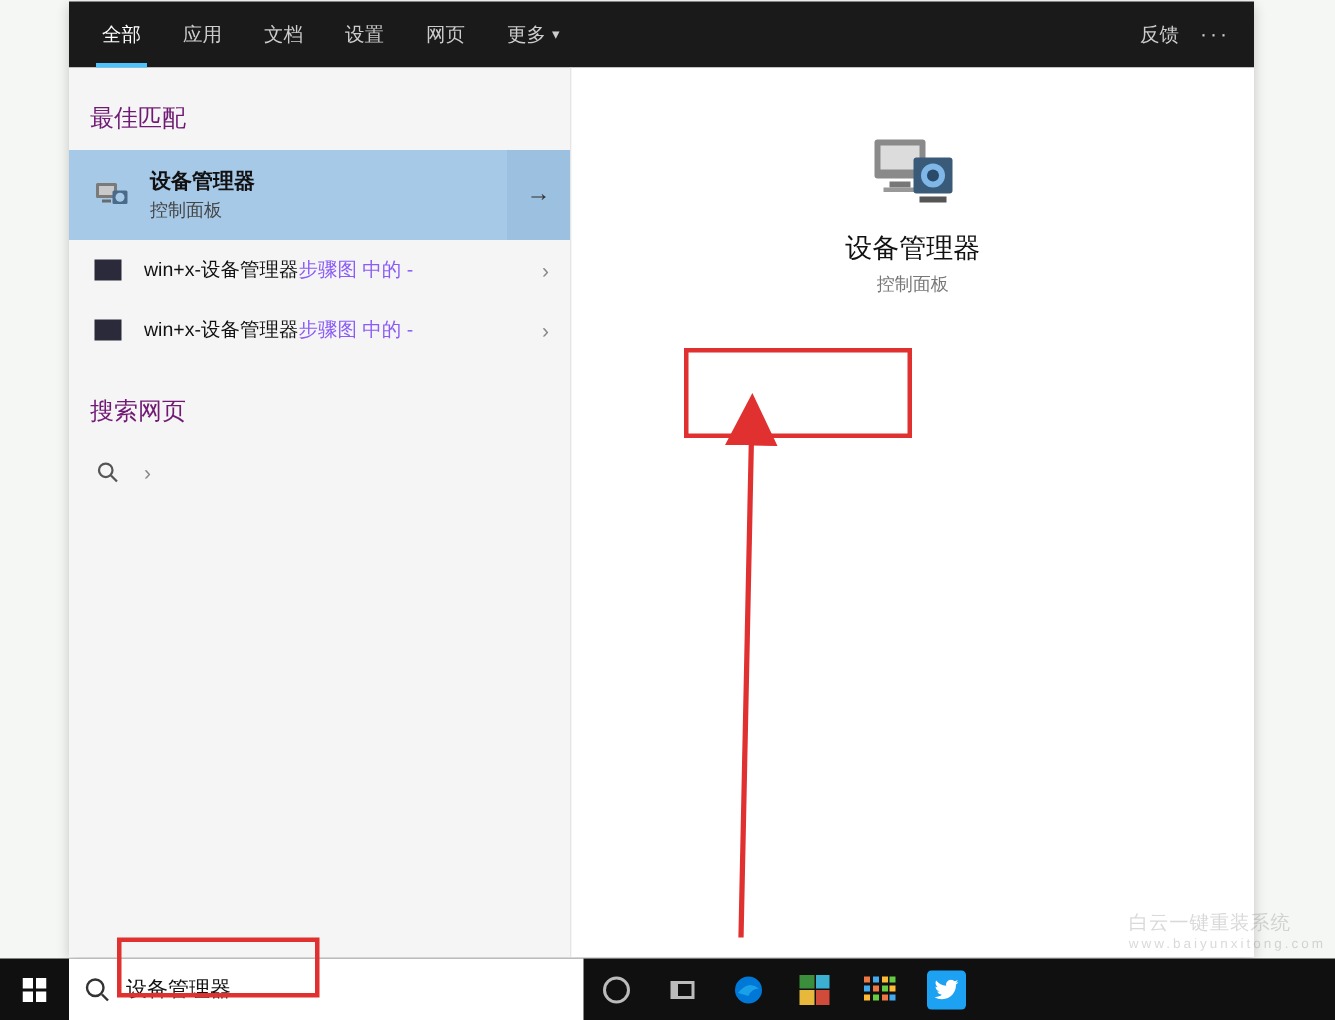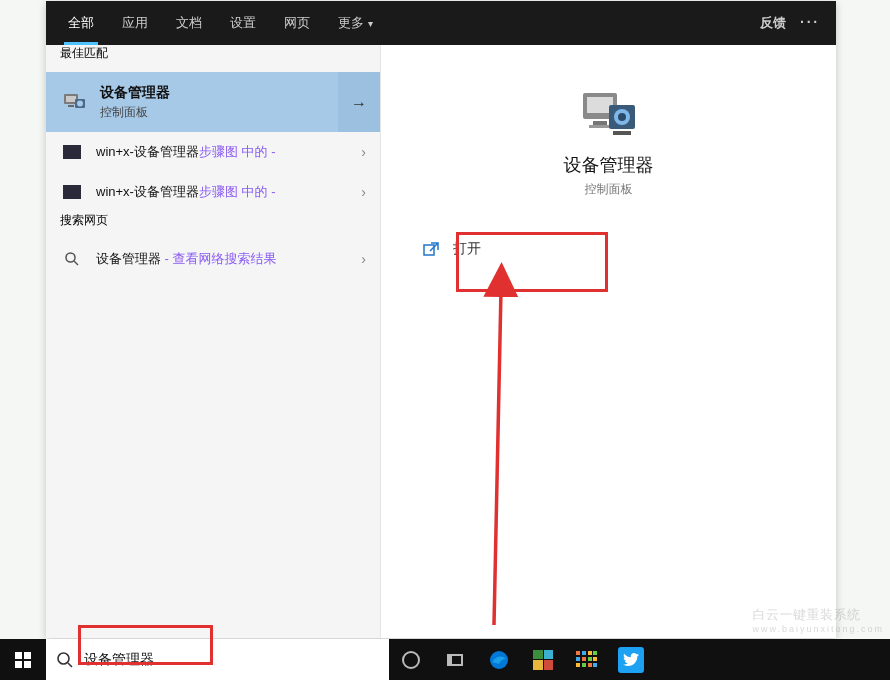--- a/index.html
+++ b/index.html
@@ -53,40 +53,39 @@
     .tab .chev {
       margin-left: 4px;
       font-size: 10px;
     }
     .tabs-spacer { flex: 1; }
     .tabs-right {
       display: flex;
       align-items: flex-start;
       gap: 14px;
       padding-right: 8px;
-      font-weight: bold;
     }
     .dots {
       letter-spacing: 2px;
       font-size: 14px;
       cursor: pointer;
     }
     .panel-body {
       display: flex;
       height: calc(100% - 44px);
     }
     .left-col {
       width: 335px;
       background: #f5f5f5;
       border-right: 1px solid #e5e5e5;
     }
     .section-header {
-      padding: 0 14px 10px;
-      font-size: 12px;
-      color: #000000;
+      padding: 24px 14px 10px;
+      font-size: 16px;
+      color: #701a75;
     }
     .best-match {
       height: 60px;
       display: flex;
       align-items: center;
       background: #a7c9e8;
       cursor: pointer;
     }
     .best-match .icon-cell {
       width: 28px;
@@ -396,46 +395,38 @@
 
       <div class="section-header">搜索网页</div>
 
       <div class="list-item">
         <div class="li-icon">
           <svg class="search-glyph" viewBox="0 0 16 16">
             <circle cx="6.5" cy="6.5" r="4.5" fill="none" stroke="#555" stroke-width="1.5"></circle>
             <line x1="10" y1="10" x2="14" y2="14" stroke="#555" stroke-width="1.5"></line>
           </svg>
         </div>
-        <div class="li-text"><span>设备管理器</span><span class="muted"> - 查看网络搜索结果</span></div>
         <div class="li-chev">›</div>
       </div>
     </div>
 
     <div class="right-col">
       <svg class="detail-icon" viewBox="0 0 60 54">
         <rect x="4" y="6" width="34" height="26" rx="2" fill="#8a8a8a"></rect>
         <rect x="8" y="10" width="26" height="16" fill="#dcdcdc"></rect>
         <rect x="14" y="34" width="14" height="4" fill="#777"></rect>
         <rect x="10" y="38" width="22" height="3" fill="#999"></rect>
         <rect x="30" y="18" width="26" height="24" rx="2" fill="#3a5a7a"></rect>
         <circle cx="43" cy="30" r="8" fill="#7fb8e8"></circle>
         <circle cx="43" cy="30" r="4" fill="#2a4a6a"></circle>
         <rect x="34" y="44" width="18" height="4" fill="#555"></rect>
       </svg>
       <div class="detail-title">设备管理器</div>
       <div class="detail-sub">控制面板</div>
 
-      <div class="action-row">
-        <svg class="open-icon" viewBox="0 0 16 14">
-          <rect x="1" y="3" width="10" height="10" fill="none" stroke="#2275c9" stroke-width="1.5"></rect>
-          <path d="M8 1 L15 1 L15 8 M15 1 L7 9" fill="none" stroke="#2275c9" stroke-width="1.5"></path>
-        </svg>
-        <span>打开</span>
-      </div>
     </div>
   </div>
 </div>
 
 <div class="taskbar">
   <div class="start-btn">
     <svg class="win-logo" viewBox="0 0 16 16">
       <rect x="0" y="0" width="7" height="7" fill="#fff"></rect>
       <rect x="9" y="0" width="7" height="7" fill="#fff"></rect>
       <rect x="0" y="9" width="7" height="7" fill="#fff"></rect>

